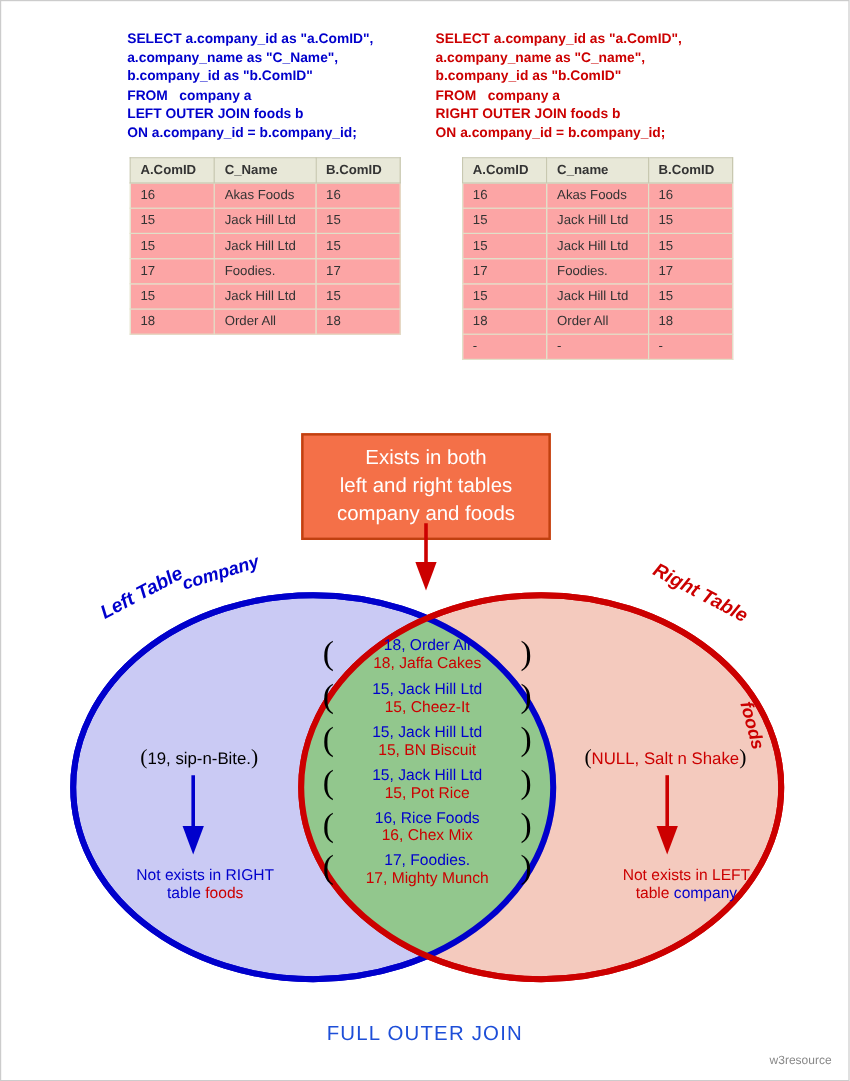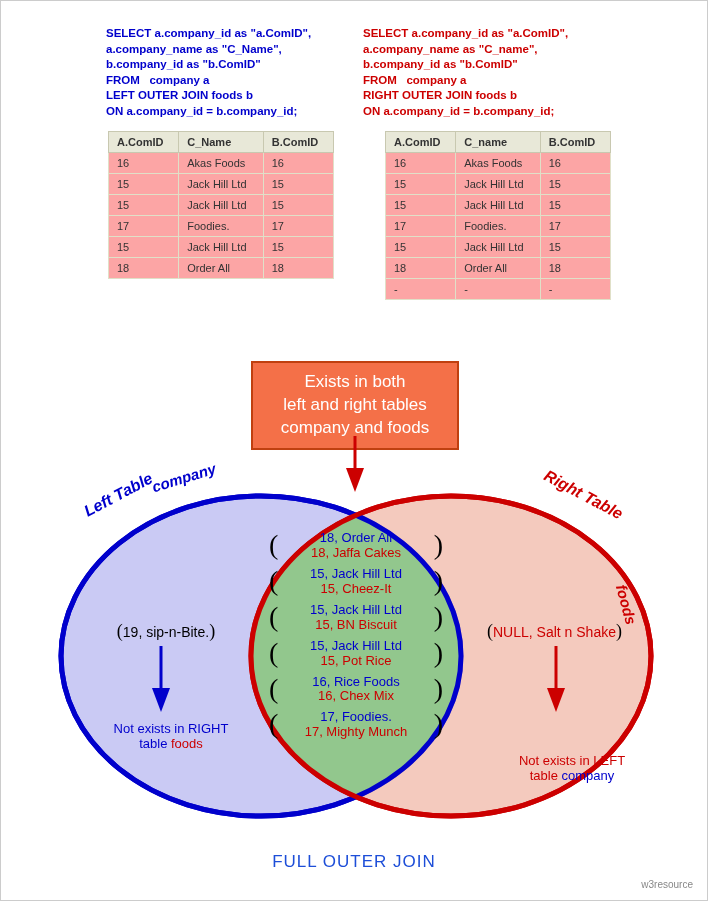--- a/index.html
+++ b/index.html
@@ -88,21 +88,21 @@
     position: absolute;
     right: 50px;
     top: 620px;
     width: 170px;
     font-size: 14px;
   }
   .paren { font-family: Georgia, serif; font-size: 18px; }
 
   .left-note { position: absolute; left: 95px; top: 720px; width: 150px; text-align: center; font-size: 13px; color: #0000cc; }
   .left-note .red { color: #cc0000; }
-  .right-note { position: absolute; right: 60px; top: 752px; width: 150px; text-align: center; font-size: 13px; color: #cc0000; }
+  .right-note { position: absolute; right: 60px; top: 720px; width: 150px; text-align: center; font-size: 13px; color: #cc0000; }
   .right-note .blue { color: #0000cc; }
 
   .intersect-list {
     position: absolute;
     left: 280px;
     top: 530px;
     width: 150px;
     font-size: 13px;
     text-align: center;
   }

